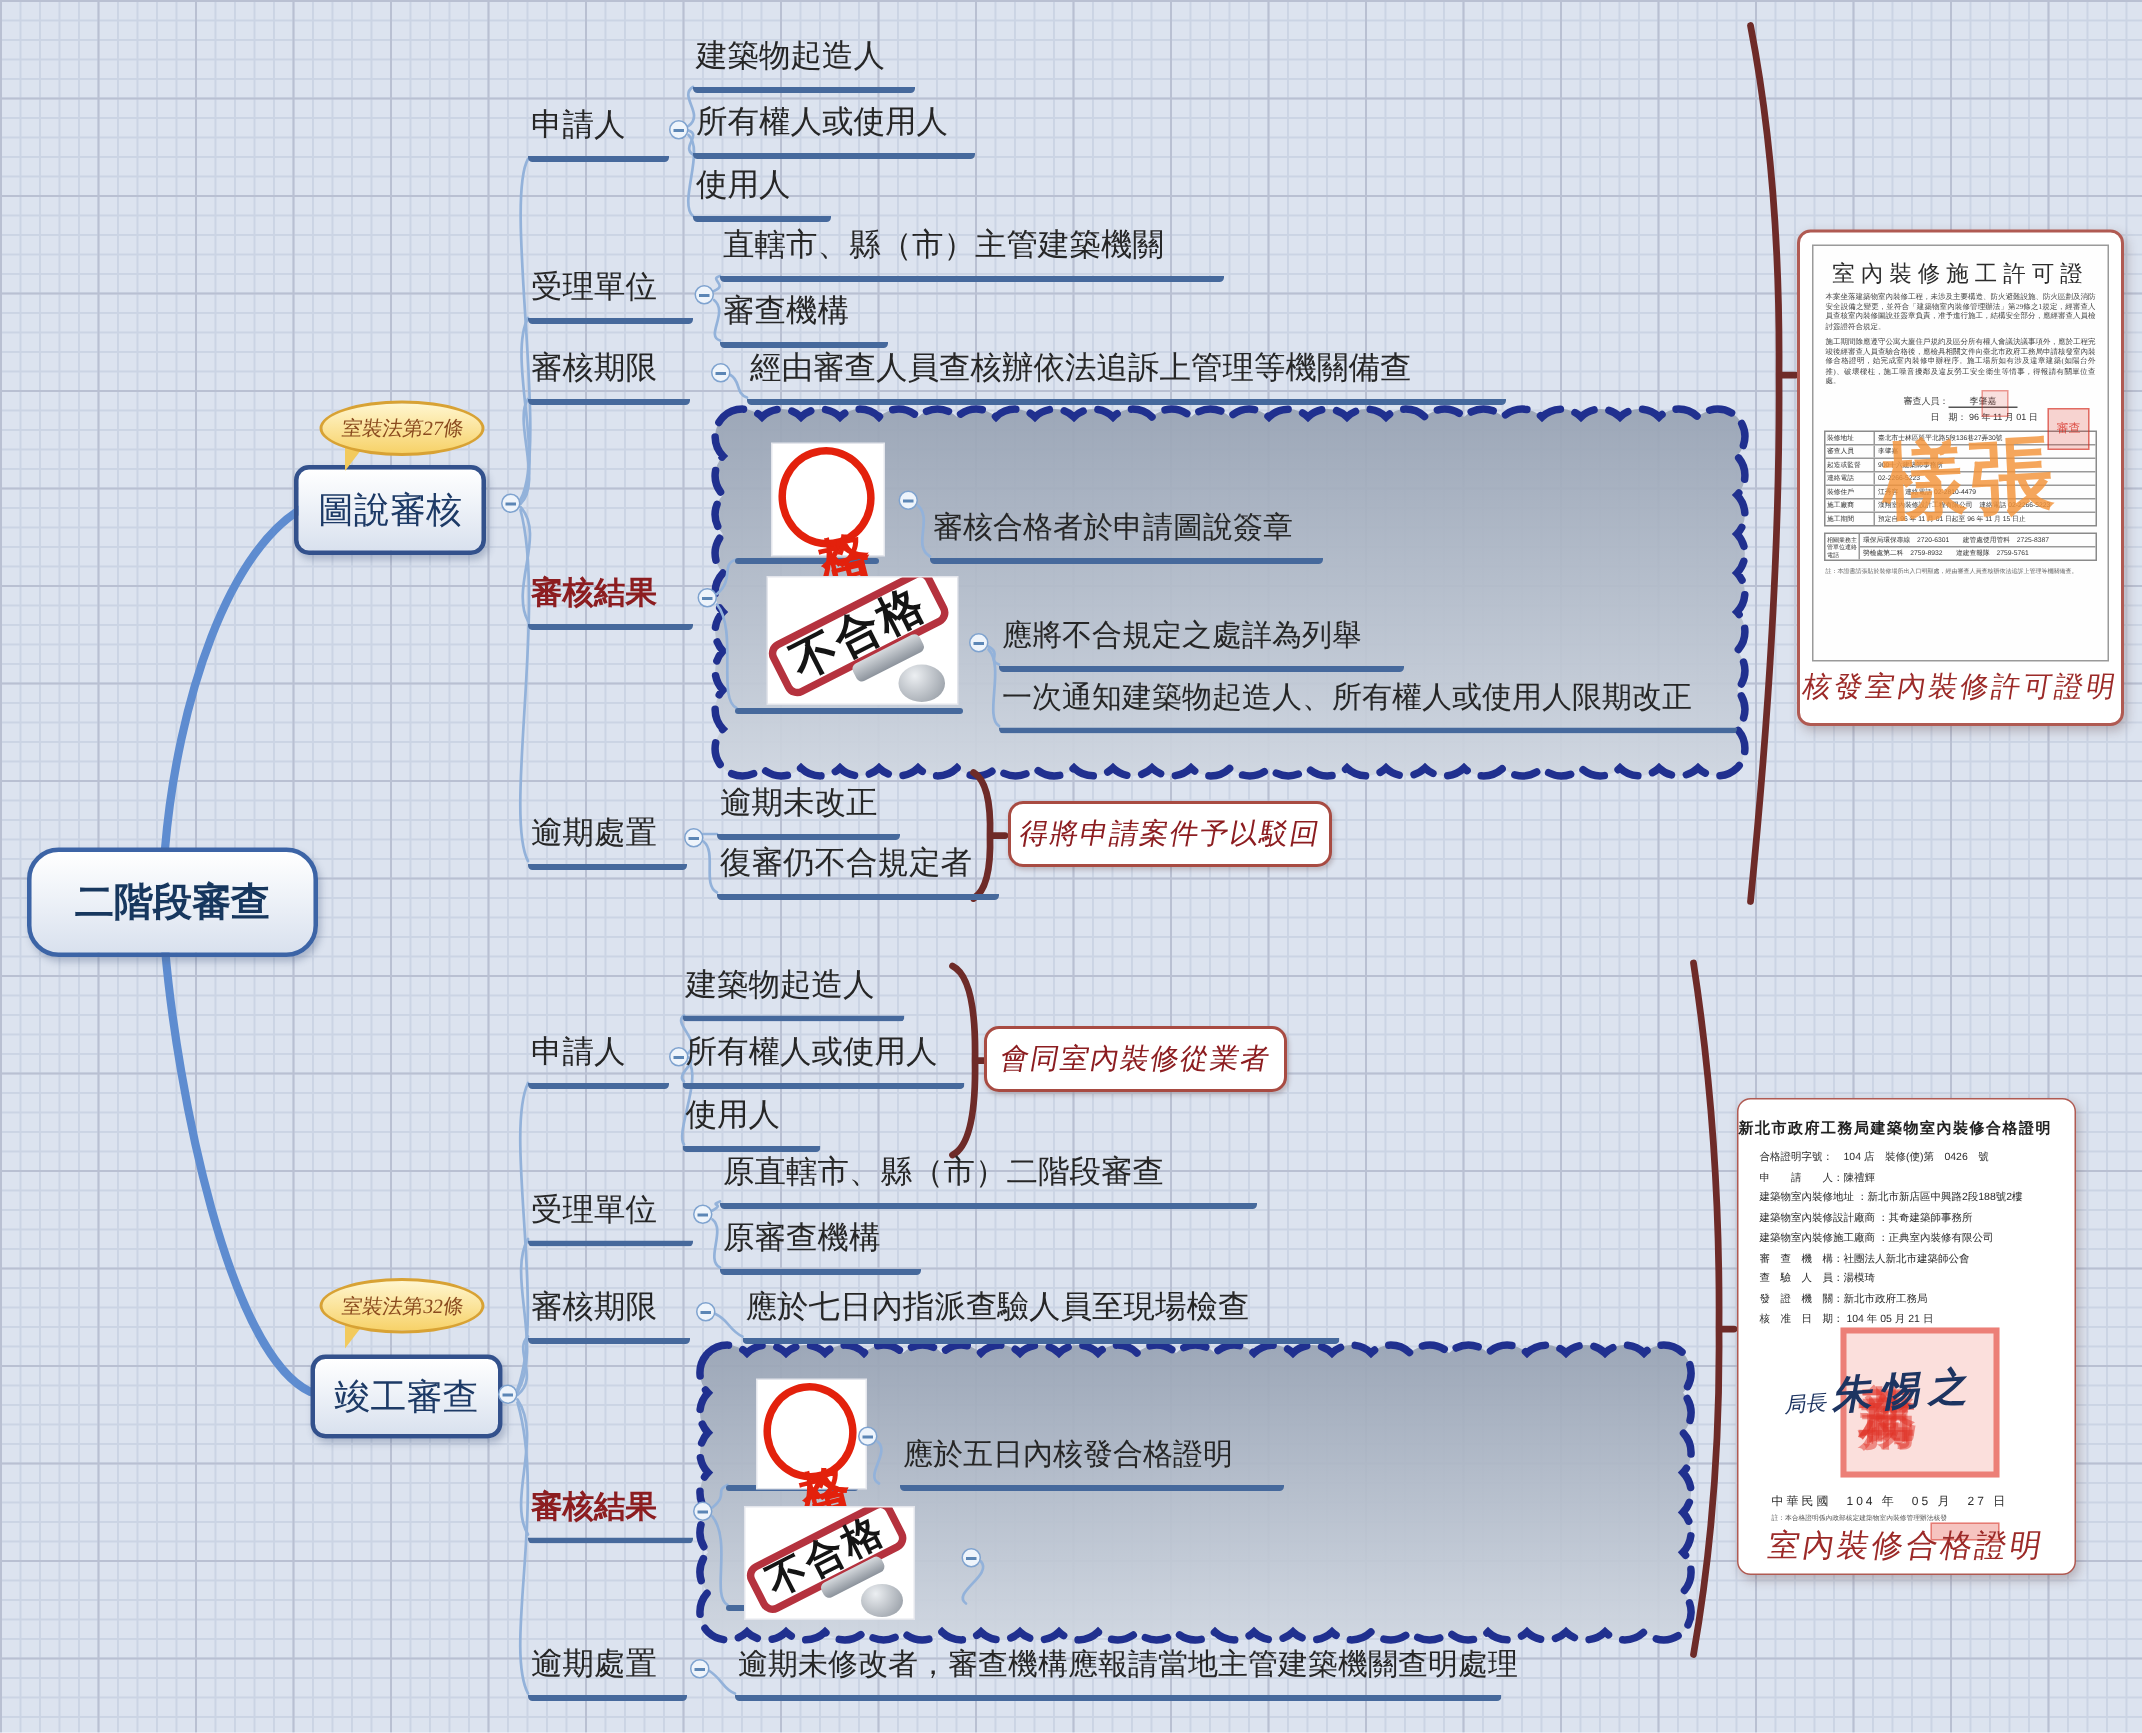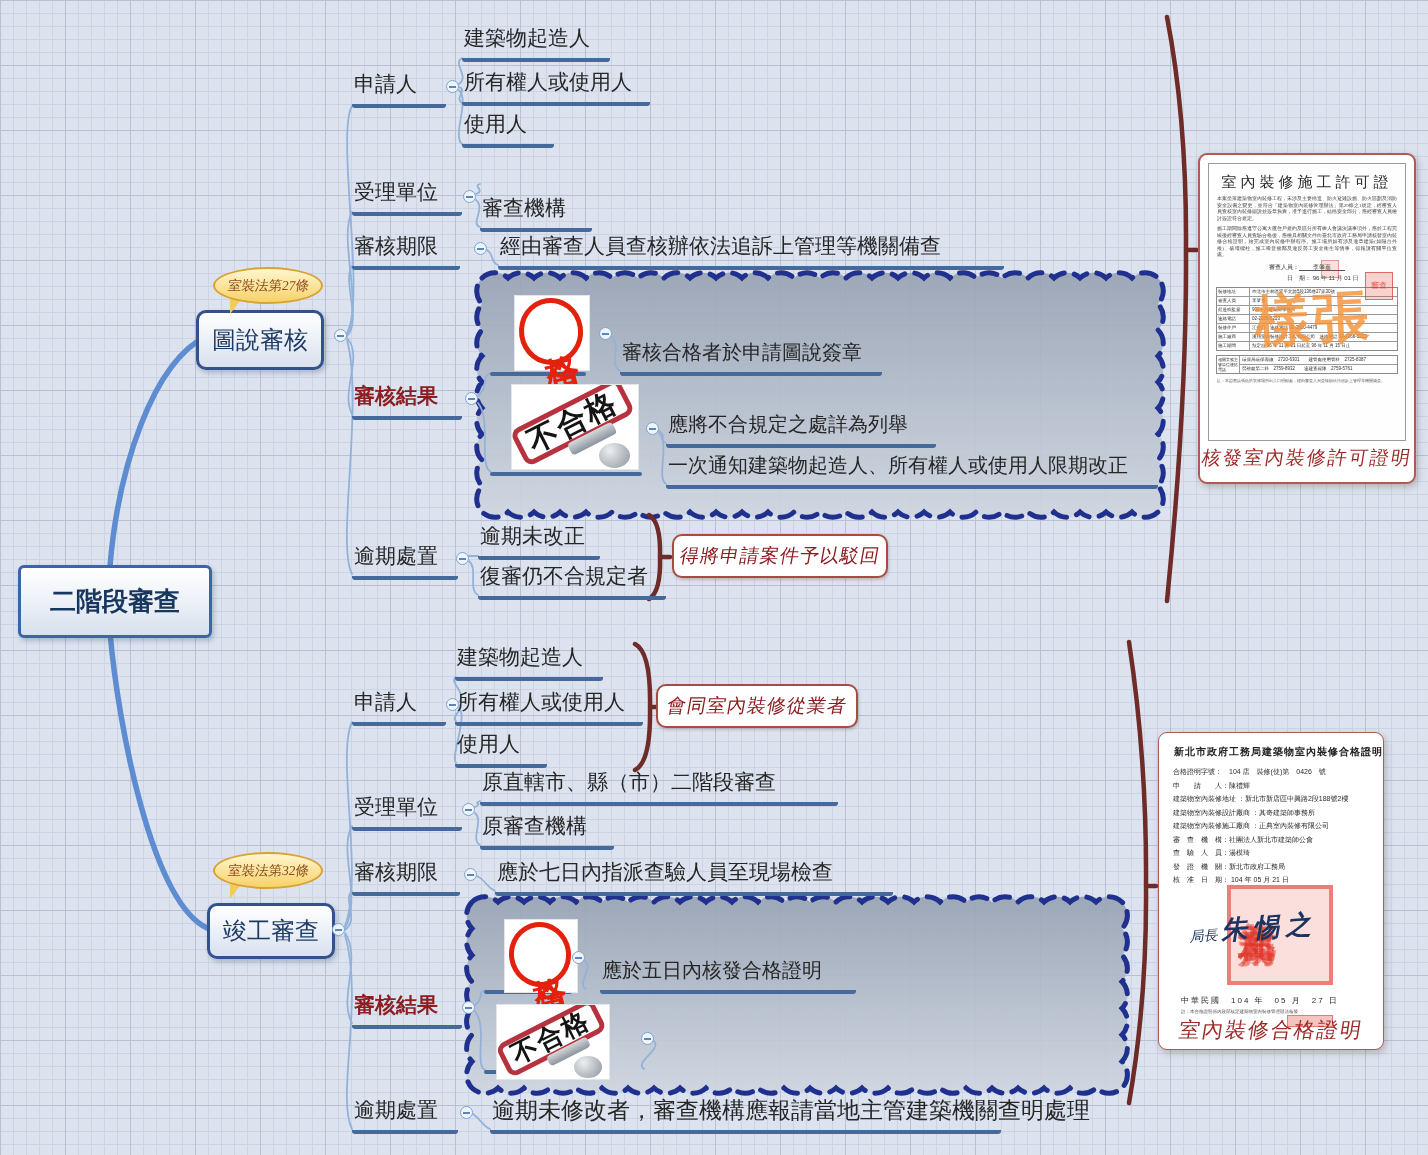--- a/index.html
+++ b/index.html
@@ -9,28 +9,28 @@
     background-image:
       linear-gradient(#b9c0d2 1px, transparent 1px),
       linear-gradient(90deg,#b9c0d2 1px, transparent 1px),
       linear-gradient(#cbd4e4 1px, transparent 1px),
       linear-gradient(90deg,#cbd4e4 1px, transparent 1px);
     background-size:65px 65px,65px 65px,13px 13px,13px 13px;}
   #wires{position:absolute;left:0;top:0;z-index:1;}
   .topic{position:absolute;z-index:3;white-space:nowrap;font-size:21px;line-height:24px;
     color:#262626;border-bottom:4px solid #46699c;padding:0 4px 8px 2px;border-radius:0 0 3px 3px;}
   .note{font-size:20px;}
-  .fs20{font-size:23px;}
+  .fs20{font-size:20px;}
   .hl{color:#8c1d20;font-weight:bold;}
   .bar{position:absolute;z-index:3;height:4px;background:#46699c;border-radius:2px;}
   .node{position:absolute;z-index:4;display:flex;align-items:center;justify-content:center;
     background:linear-gradient(180deg,#ffffff 0%,#eef2f8 45%,#d9e1ee 100%);
     border:3px solid #33518c;border-radius:10px;color:#1d3a66;font-size:24px;
     box-shadow:2px 3px 5px rgba(60,80,120,.30);}
-  .root{border-radius:6px;font-weight:bold;font-size:26px;color:#17375e;border-color:#3c64a6;}
+  .root{border-radius:21px;font-weight:bold;font-size:26px;color:#17375e;border-color:#3c64a6;}
   .collapse{position:absolute;z-index:5;width:13px;height:13px;border-radius:50%;
     background:#eef4fb;border:1px solid #7fa3cf;box-sizing:border-box;}
   .collapse::after{content:"";position:absolute;left:2px;right:2px;top:5px;height:1.6px;background:#5c86b5;}
   .callout{position:absolute;z-index:5;display:flex;align-items:center;justify-content:center;
     background:linear-gradient(#fff6cf,#f7d269);border:2px solid #d8a234;border-radius:50% / 50%;
     color:#8a4a1e;font-size:13.5px;font-family:"Liberation Serif","DejaVu Serif",serif;}
   .callout span{transform:skewX(-8deg);}
   .callout-tail{position:absolute;z-index:4;width:0;height:0;
     border-top:17px solid #f2ca5d;border-right:13px solid transparent;}
   .summary-box{position:absolute;z-index:4;display:flex;align-items:center;justify-content:center;
@@ -77,21 +77,21 @@
   .h-row{font-size:4.5px;color:#333;padding:1.5px 2px;border-top:1px solid #9a9a9a;}
   .h-row:first-child{border-top:none;}
   .doc1-foot{font-size:4px;color:#666;margin:4px 8px 0 8px;}
   .watermark{position:absolute;left:46px;top:118px;font-size:56px;font-weight:bold;
     color:rgba(243,146,56,.82);letter-spacing:2px;transform:rotate(-3deg);z-index:6;
     font-family:"Liberation Serif","DejaVu Serif",serif;}
   .seal{position:absolute;background:rgba(225,60,45,.22);border:1px solid rgba(214,50,38,.65);}
   .seal-in{width:100%;height:100%;display:flex;align-items:center;justify-content:center;
     color:rgba(214,40,30,.75);font-size:8px;line-height:8px;text-align:center;}
   
-  .doc2-title{margin-top:12px;text-align:right;font-size:10px;font-weight:bold;letter-spacing:1px;color:#222;}
+  .doc2-title{margin-top:12px;text-align:left;font-size:10px;font-weight:bold;letter-spacing:1px;color:#222;}
   .d2-field{font-size:7px;line-height:13.5px;color:#2a2a2a;margin:0 14px;white-space:nowrap;}
   .d2-seal{position:absolute;left:68px;top:152px;width:106px;height:100px;
     background:rgba(231,57,40,.16);border:4px solid rgba(224,48,36,.55);box-sizing:border-box;}
   .d2-seal-glyphs{position:absolute;left:4px;top:2px;writing-mode:vertical-rl;
     font-size:38px;line-height:44px;font-weight:bold;color:rgba(224,48,36,.48);letter-spacing:2px;
     font-family:"Liberation Serif","DejaVu Serif",serif;}
   .d2-sig{position:absolute;left:30px;top:178px;z-index:6;color:#1d3461;white-space:nowrap;
     transform:rotate(-4deg);font-family:"Liberation Serif","DejaVu Serif",serif;}
   .d2-sig .pre{font-size:14px;font-style:italic;}
   .d2-sig .name{font-size:26px;font-weight:bold;font-style:italic;letter-spacing:6px;}
@@ -190,20 +190,21 @@
   <div class="callout-tail" style="left:230px;top:882px"></div>
 
   <div class="topic" style="left:352px;top:72px;width:88px">申請人</div>
   <div class="collapse" style="left:446px;top:80px"></div>
   <div class="topic" style="left:462px;top:26px;width:142px">建築物起造人</div>
   <div class="topic" style="left:462px;top:70px;width:182px">所有權人或使用人</div>
   <div class="topic" style="left:462px;top:112px;width:86px">使用人</div>
 
   <div class="topic" style="left:352px;top:180px;width:104px">受理單位</div>
   <div class="collapse" style="left:463px;top:190px"></div>
+  <div class="topic" style="left:480px;top:152px;width:330px">直轄市、縣（市）主管建築機關</div>
   <div class="topic" style="left:480px;top:196px;width:106px">審查機構</div>
 
   <div class="topic" style="left:352px;top:234px;width:102px">審核期限</div>
   <div class="collapse" style="left:474px;top:242px"></div>
   <div class="topic" style="left:498px;top:234px;width:500px">經由審查人員查核辦依法追訴上管理等機關備查</div>
 
   <div class="topic hl" style="left:352px;top:384px;width:104px">審核結果</div>
   <div class="collapse" style="left:465px;top:392px"></div>
 
   <div class="stamp-pass" style="left:515px;top:296px;width:74px;height:74px">

